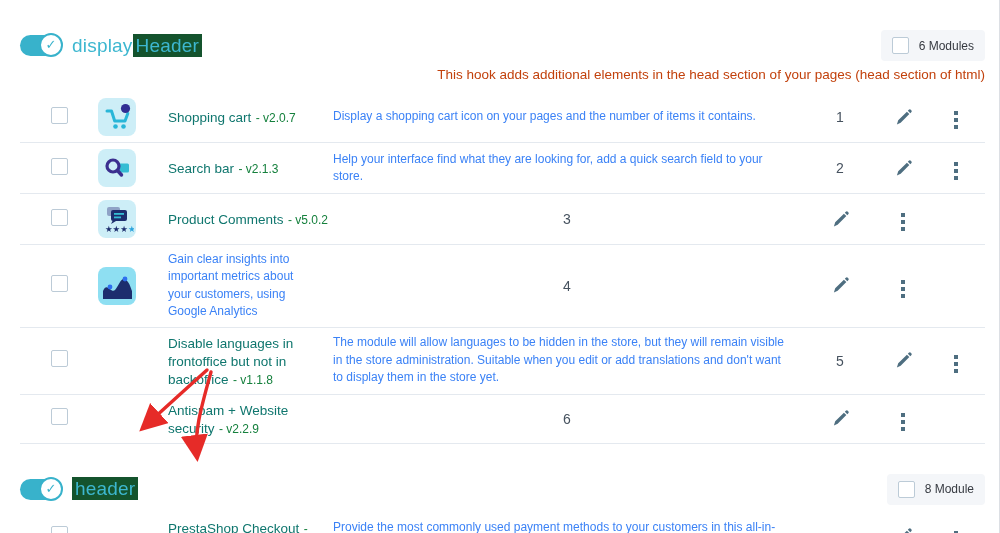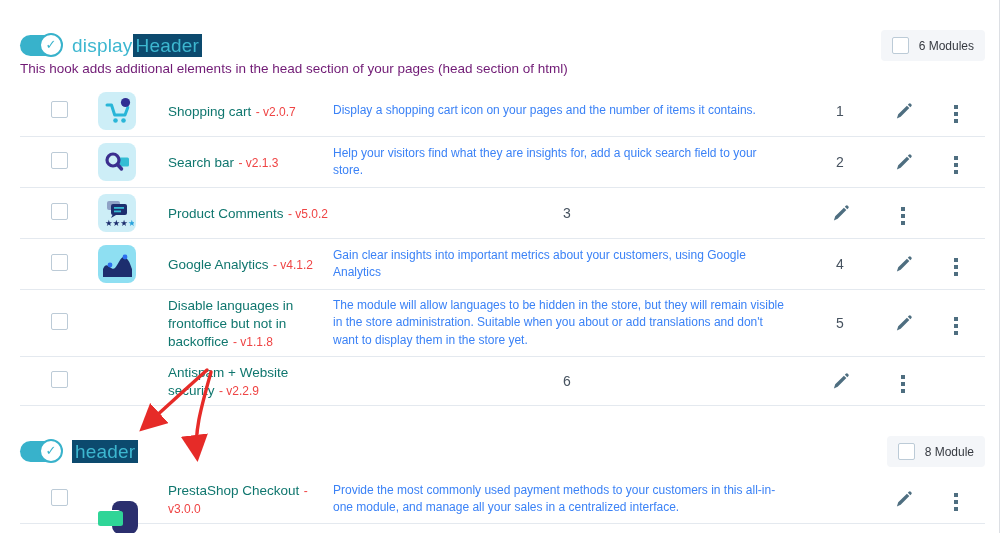--- a/index.html
+++ b/index.html
@@ -9,38 +9,38 @@
   .content { position:absolute; left:20px; top:30px; width:965px; }
 
   
   .sec-head { display:flex; align-items:center; gap:12px; min-height:28px; }
   .toggle { position:relative; display:inline-block; width:40px; height:21px;
             background:#38b2cb; border-radius:11px; cursor:pointer; flex:0 0 auto; }
   .toggle-knob { position:absolute; right:-3px; top:-2px; width:24px; height:24px;
                  background:#fff; border:2px solid #38b2cb; border-radius:50%;
                  color:#38b2cb; font-size:13px; line-height:20px; text-align:center; }
   .sec-title { font-size:19px; color:#3db7d0; letter-spacing:.2px; }
-  .hl { background:#0c4a6e; padding:1px 3px; }
+  .hl { background:#14532d; padding:1px 3px; }
   .badge { margin-left:auto; display:flex; align-items:center; gap:10px;
            background:#f4f6f9; border-radius:4px; padding:7px 11px;
            font-size:12px; color:#363a41; }
   .checkbox { display:inline-block; width:17px; height:17px; background:#fff;
               border:1px solid #bccbd7; border-radius:2px; cursor:pointer; }
-  .subtitle { margin-bottom:10px; font-size:13.5px; color:#701a75; }
+  .subtitle { margin-top:6px; margin-bottom:10px; font-size:13.5px; color:#c2410c;text-align:right; }
 
   
   .row { display:grid; grid-template-columns:78px 70px 165px 1fr 78px 48px 58px;
          align-items:center; min-height:48px; border-bottom:1px solid #e4e9ef;
          padding:6px 0; }
   .cell-cb { text-align:center; }
   .tile { width:38px; height:38px; border-radius:8px; background:#cdeef7;
           display:flex; align-items:center; justify-content:center; }
   .tile.ga { background:#8edff2; }
   .mlink { font-size:13.5px; color:#0f766e; text-decoration:none; cursor:pointer; }
-  .ver { font-size:12px; color:#ef4444; }
+  .ver { font-size:12px; color:#15803d; }
   .desc { font-size:12px; color:#3b82f6; line-height:1.45; padding-right:14px; }
   .pos { text-align:center; font-size:14px; color:#46525f; }
   .iconbtn { display:inline-flex; align-items:center; justify-content:center;
              width:26px; height:26px; cursor:pointer; }
   .cell-ac { text-align:center; }
   .kebab { display:inline-flex; flex-direction:column; gap:3px; }
   .kebab i { width:4px; height:4px; background:#4e6e80; display:block; }
 
   
   .icon-slots { position:relative; width:36px; height:34px; border-radius:9px; }
@@ -121,21 +121,21 @@
           <span class="tile">
         <svg width="34" height="34" viewBox="0 0 34 34">
           <rect x="12" y="12.5" width="17" height="9" rx="1.5" fill="#35bdd4"></rect>
           <circle cx="13" cy="15" r="6" fill="#cdeef7" stroke="#3b2f8f" stroke-width="3.2"></circle>
           <line x1="17.5" y1="19.5" x2="21.5" y2="24" stroke="#3b2f8f" stroke-width="3.4" stroke-linecap="round"></line>
         </svg>
           </span>
         </div>
       <div><a class="mlink">Search bar</a>
            <span class="ver">- v2.1.3</span></div>
-      <div class="desc">Help your visitors find what they are insights for, add a quick search field to your store.</div>
+      <div class="desc">Help your interface find what they are looking for, add a quick search field to your store.</div>
       <div class="pos">2</div>
       <div class="cell-ac"><span class="iconbtn">
         <svg width="17" height="17" viewBox="0 0 18 18">
               <path fill="#4e6e80" d="M2 16.5 L3.4 12 L12.6 2.8 L15.2 5.4 L6 14.6 Z M13.6 1.8 L16.2 4.4 L17.2 3.4 A1.6 1.6 0 0 0 17.2 1.2 L16.8 0.8 A1.6 1.6 0 0 0 14.6 0.8 Z"></path>
             </svg>
           </span></div>
       <div class="cell-ac"><span class="iconbtn">
         <span class="kebab">
               <i></i>
               <i></i>
@@ -179,22 +179,20 @@
       <div class="cell-cb"><span class="checkbox"></span></div>
       <div>
           <span class="tile ga">
         <svg width="38" height="38" viewBox="0 0 38 38">
           <path d="M5 32 L5 24 C9 14 13 27 17 23 C21 19 23 9 28 13 C32 16 33 22 34 24 L34 32 Z" fill="#1d2e6e"></path>
           <circle cx="12" cy="20" r="2.4" fill="#2d6ff0"></circle>
           <circle cx="27" cy="12" r="2.4" fill="#2d6ff0"></circle>
         </svg>
           </span>
         </div>
-      <div><a class="mlink">Google Analytics</a>
-           <span class="ver">- v4.1.2</span></div>
       <div class="desc">Gain clear insights into important metrics about your customers, using Google Analytics</div>
       <div class="pos">4</div>
       <div class="cell-ac"><span class="iconbtn">
         <svg width="17" height="17" viewBox="0 0 18 18">
               <path fill="#4e6e80" d="M2 16.5 L3.4 12 L12.6 2.8 L15.2 5.4 L6 14.6 Z M13.6 1.8 L16.2 4.4 L17.2 3.4 A1.6 1.6 0 0 0 17.2 1.2 L16.8 0.8 A1.6 1.6 0 0 0 14.6 0.8 Z"></path>
             </svg>
           </span></div>
       <div class="cell-ac"><span class="iconbtn">
         <span class="kebab">
               <i></i>
@@ -203,21 +201,21 @@
             </span>
           </span></div>
     </div>
 
     <div class="row">
       <div class="cell-cb"><span class="checkbox"></span></div>
       <div><span class="icon-slots red">
         <span class="bar b1"></span><span class="bar b2"></span></span></div>
       <div><a class="mlink">Disable languages in frontoffice but not in backoffice</a>
            <span class="ver">- v1.1.8</span></div>
-      <div class="desc">The module will allow languages to be hidden in the store, but they will remain visible in the store administration. Suitable when you about or add translations and don't want to display them in the store yet.</div>
+      <div class="desc">The module will allow languages to be hidden in the store, but they will remain visible in the store administration. Suitable when you edit or add translations and don't want to display them in the store yet.</div>
       <div class="pos">5</div>
       <div class="cell-ac"><span class="iconbtn">
         <svg width="17" height="17" viewBox="0 0 18 18">
               <path fill="#4e6e80" d="M2 16.5 L3.4 12 L12.6 2.8 L15.2 5.4 L6 14.6 Z M13.6 1.8 L16.2 4.4 L17.2 3.4 A1.6 1.6 0 0 0 17.2 1.2 L16.8 0.8 A1.6 1.6 0 0 0 14.6 0.8 Z"></path>
             </svg>
           </span></div>
       <div class="cell-ac"><span class="iconbtn">
         <span class="kebab">
               <i></i>
               <i></i>

